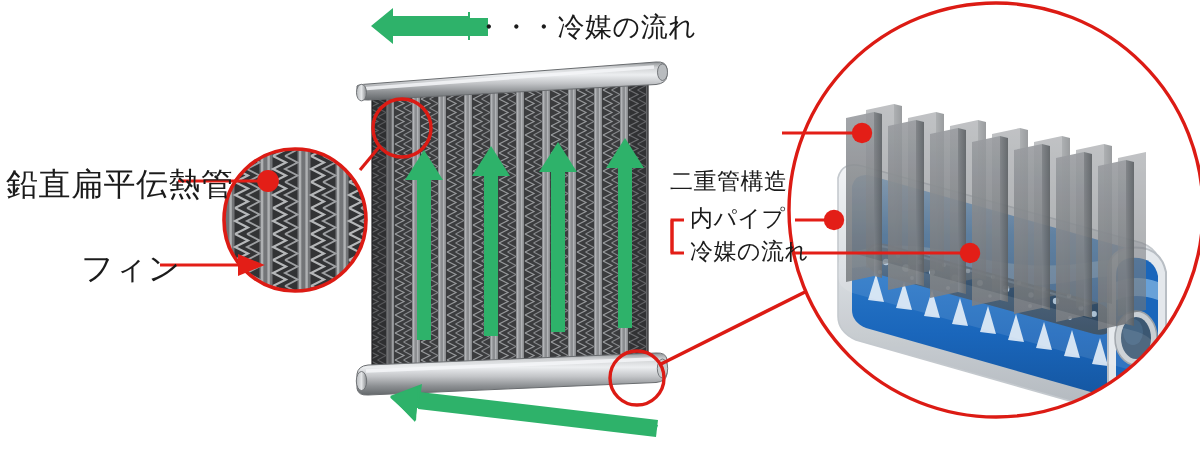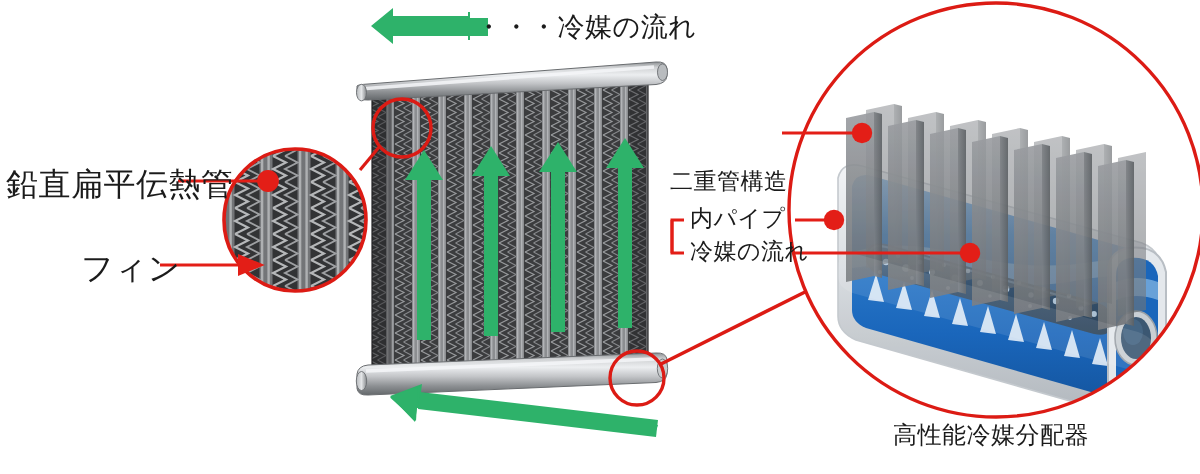--- a/index.html
+++ b/index.html
@@ -327,15 +327,14 @@
 
   <div class="lbl lbl-flow" id="lbl-flow">・・・冷媒の流れ</div>
 
 
   <div class="lbl lbl-md" id="lbl-double-pipe">二重管構造</div>
 
   <div class="lbl lbl-md" id="lbl-outer-pipe">内パイプ</div>
 
   <div class="lbl lbl-md" id="lbl-inner-pipe">冷媒の流れ</div>
 
-  <div class="lbl lbl-cap" id="lbl-distributor">高性能冷媒分配器</div>
 
 </div>
 
 </body></html>

